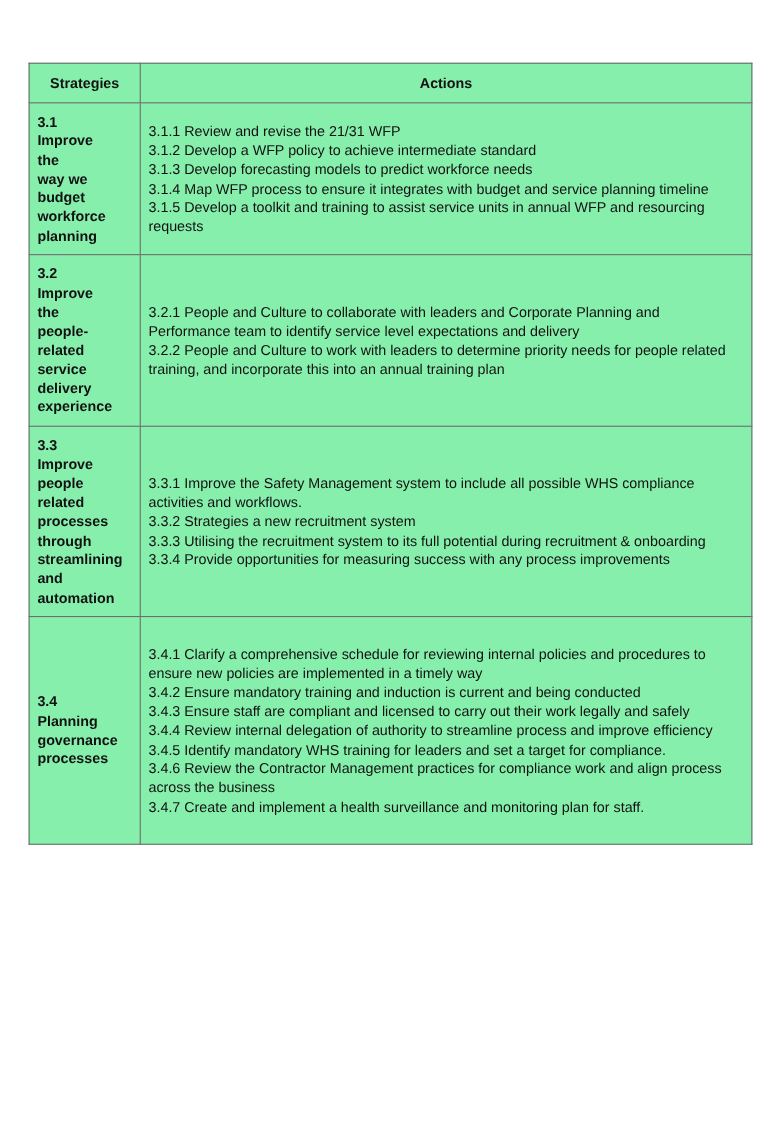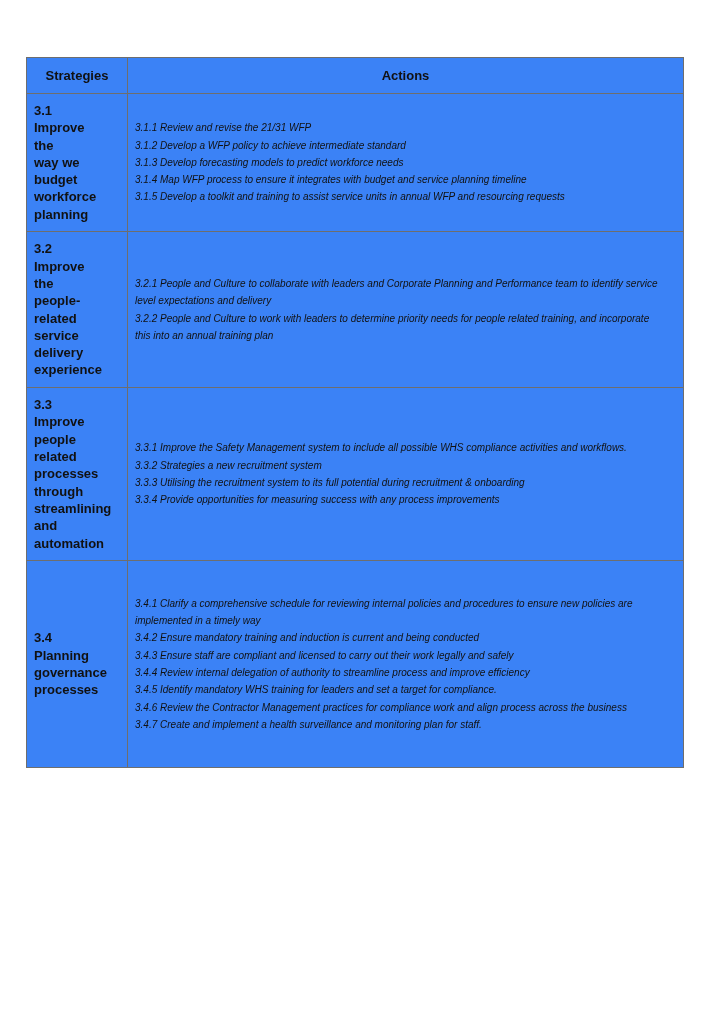--- a/index.html
+++ b/index.html
@@ -1,26 +1,26 @@
 <!DOCTYPE html>
 <html><head>
   <meta charset="utf-8">
   <style>
     html, body { margin: 0; padding: 0; background: #ffffff; }
     body { width: 706px; height: 1021px; position: relative; overflow: hidden;
            font-family: "Liberation Sans", "DejaVu Sans", sans-serif; color: #111; }
     .page { position: absolute; left: 0; top: 0; width: 706px; height: 1021px; background: #fff; }
     table.strat { position: absolute; left: 26px; top: 57px; width: 657px;
-                  border-collapse: collapse; background: #3b82f6; table-layout: fixed; }
+                  border-collapse: collapse; background: #86efac; table-layout: fixed; }
     table.strat td, table.strat th { border: 1px solid #6e6e6e; vertical-align: middle; }
     col.c1 { width: 101px; }
     col.c2 { width: 556px; }
     th { font-weight: bold; font-size: 13px; height: 35px; text-align: center; padding: 0; }
     td.strategy { font-weight: bold; font-size: 13px; line-height: 17.3px; padding: 0 24px 0 7px; }
-    td.actions { font-size: 10px; line-height: 17.3px; padding: 0 22px 0 7px; font-style: italic; }
+    td.actions { font-size: 13px; line-height: 17.3px; padding: 0 22px 0 7px; }
     .line { display: block; }
     .pagenum { position: absolute; left: 627px; top: 1028px; font-size: 13px; }
   </style>
 </head>
 <body>
 
 <div class="page">
   <table class="strat">
     <colgroup>
         <col class="c1">

